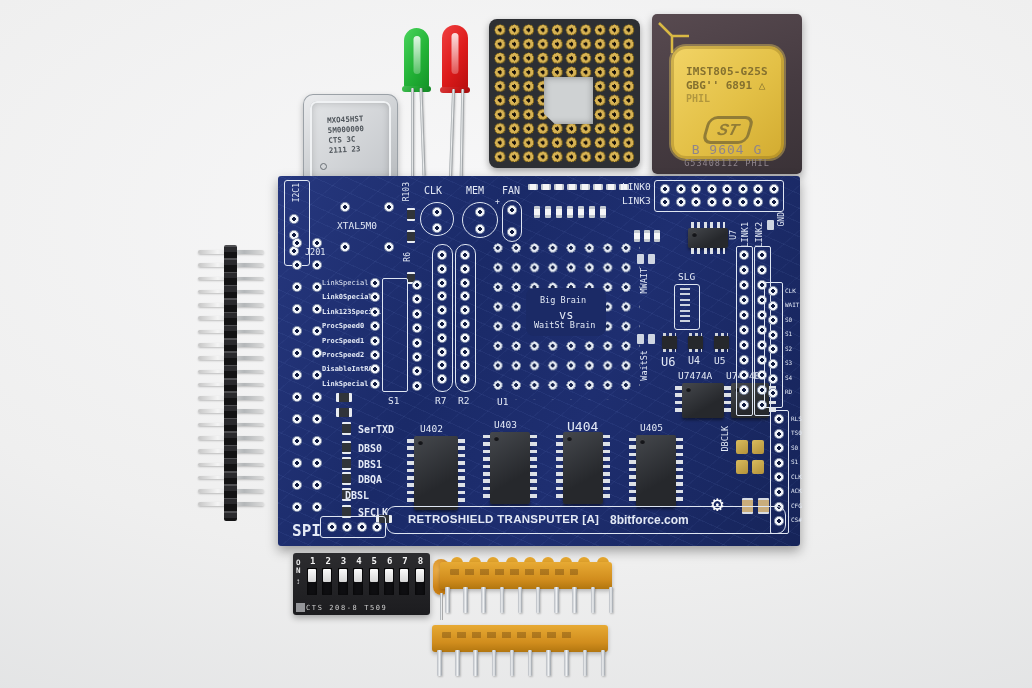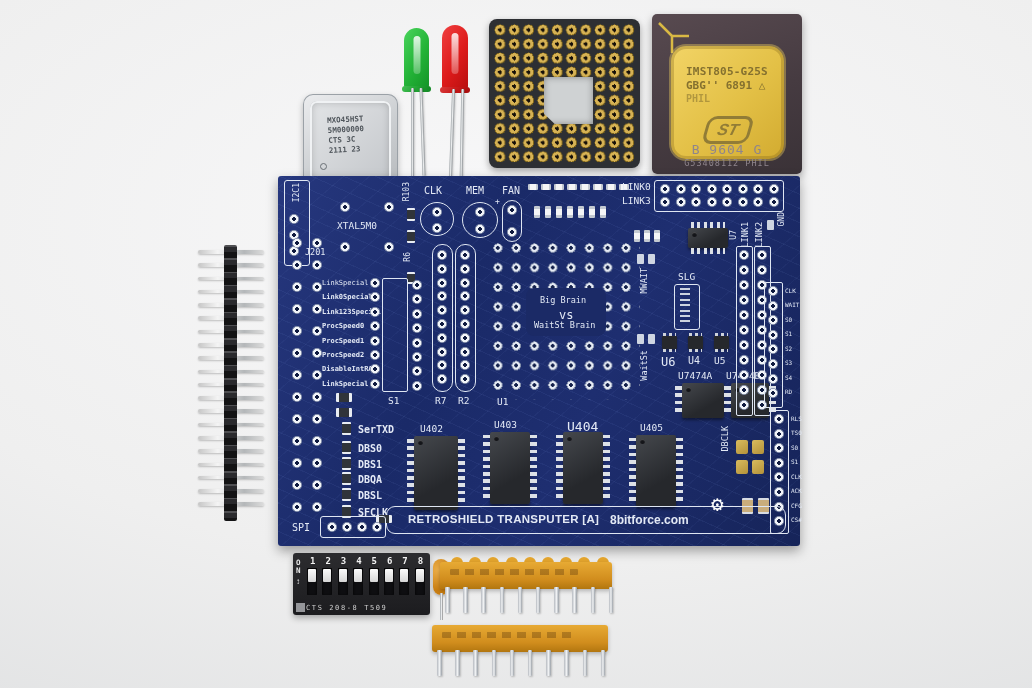--- a/index.html
+++ b/index.html
@@ -497,21 +497,21 @@
     <div class="smdbv" style="left:64px;top:246px;width:9px;height:13px"></div>
     <div class="smdbv" style="left:64px;top:265px;width:9px;height:13px"></div>
     <div class="smdbv" style="left:64px;top:281px;width:9px;height:13px"></div>
     <div class="smdbv" style="left:64px;top:296px;width:9px;height:13px"></div>
     <div class="smdbv" style="left:64px;top:312px;width:9px;height:13px"></div>
     <div class="smdbv" style="left:64px;top:329px;width:9px;height:13px"></div>
     <span class="sk" style="left:80px;top:249px;font-size:10px;font-weight:bold">SerTXD</span>
     <span class="sk" style="left:80px;top:268px;font-size:10px;font-weight:bold">DBS0</span>
     <span class="sk" style="left:80px;top:284px;font-size:10px;font-weight:bold">DBS1</span>
     <span class="sk" style="left:80px;top:299px;font-size:10px;font-weight:bold">DBQA</span>
-    <span class="sk" style="left:80px;top:315px;font-size:10px;font-weight:bold">DBSL</span>
+    <span class="sk" style="left:67px;top:315px;font-size:10px;font-weight:bold">DBSL</span>
     <span class="sk" style="left:80px;top:332px;font-size:10px;font-weight:bold">SFCLK</span>
     <div class="smdb" style="left:58px;top:217px;width:16px;height:9px"></div>
     <div class="smdb" style="left:58px;top:232px;width:16px;height:9px"></div>
 
     <span class="sk" style="left:142px;top:248px;font-size:9.5px">U402</span>
     <span class="sk" style="left:216px;top:244px;font-size:9.5px">U403</span>
     <span class="sk" style="left:289px;top:244px;font-size:13px">U404</span>
     <span class="sk" style="left:362px;top:247px;font-size:9.5px">U405</span>
     <div class="soic lr" style="left:136px;top:260px;width:44px;height:74px">
         <span class="icdot"></span>
@@ -533,21 +533,21 @@
     <div class="padg" style="left:474px;top:284px"></div>
     <div class="cap" style="left:464px;top:322px"></div>
     <div class="cap" style="left:480px;top:322px"></div>
 
     <div class="box" style="left:108px;top:330px;width:400px;height:28px;border-radius:9px"></div>
     <div class="smdb" style="left:98px;top:339px;width:16px;height:8px"></div>
     <span class="sk" style="left:130px;top:338px;font-size:11.5px;font-weight:bold;font-family:'Liberation Sans',sans-serif;letter-spacing:.3px">RETROSHIELD TRANSPUTER [A]</span>
     <span class="sk" style="left:332px;top:338px;font-size:12px;font-weight:bold;font-family:'Liberation Sans',sans-serif">8bitforce.com</span>
     <span class="sk gear" style="left:433px;top:318px">⚙</span>
 
-    <span class="sk" style="left:14px;top:347px;font-size:10px;font-weight:normal">SPI</span>
+    <span class="sk" style="left:14px;top:347px;font-size:16px;font-weight:bold">SPI</span>
     <div class="box" style="left:42px;top:340px;width:66px;height:22px"></div>
     <div class="hrow" style="left:49px;top:346px;gap:5px">
         <div class="hole"></div>
         <div class="hole"></div>
         <div class="hole"></div>
         <div class="hole"></div>
       </div>
   </div>
 
   <div id="dip" class="a">

